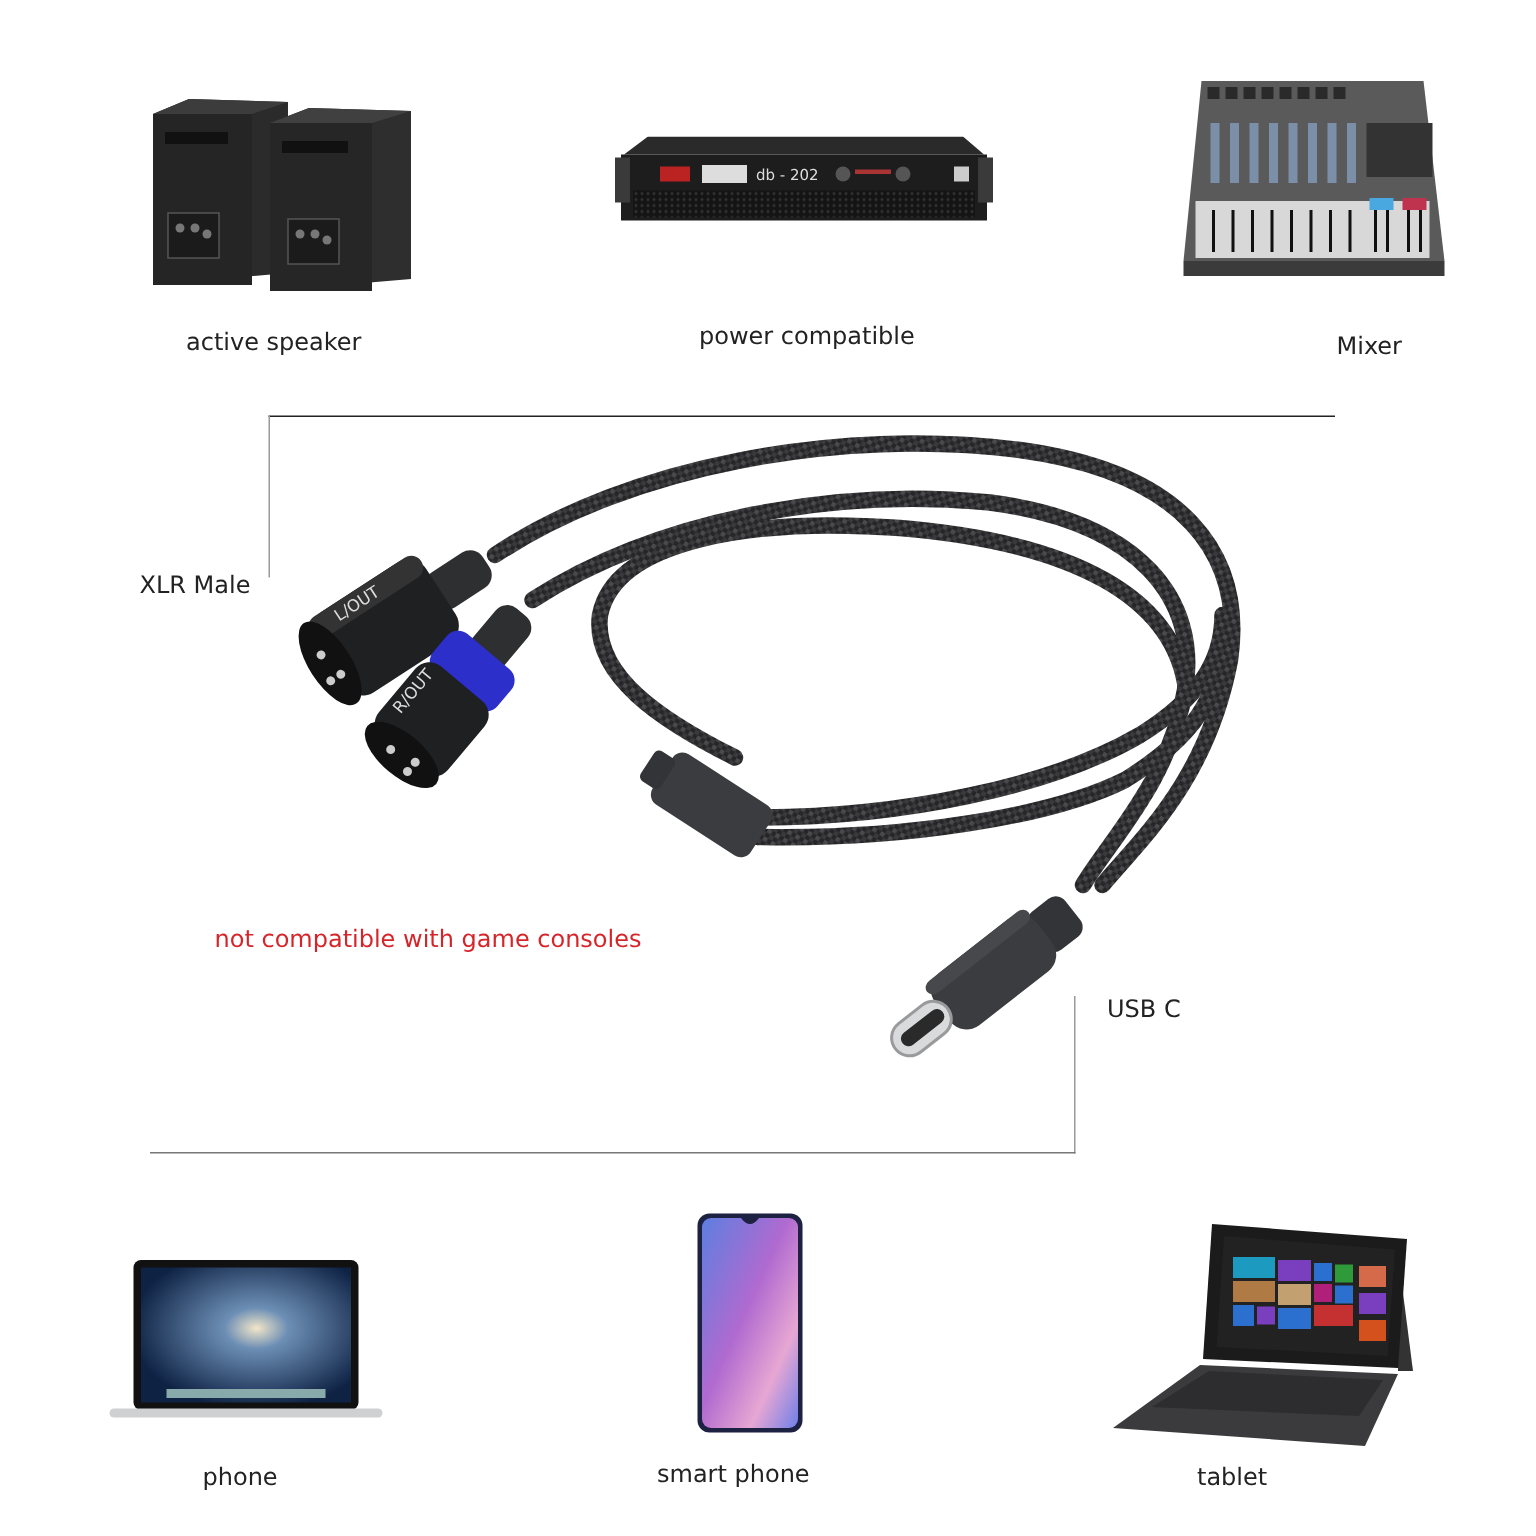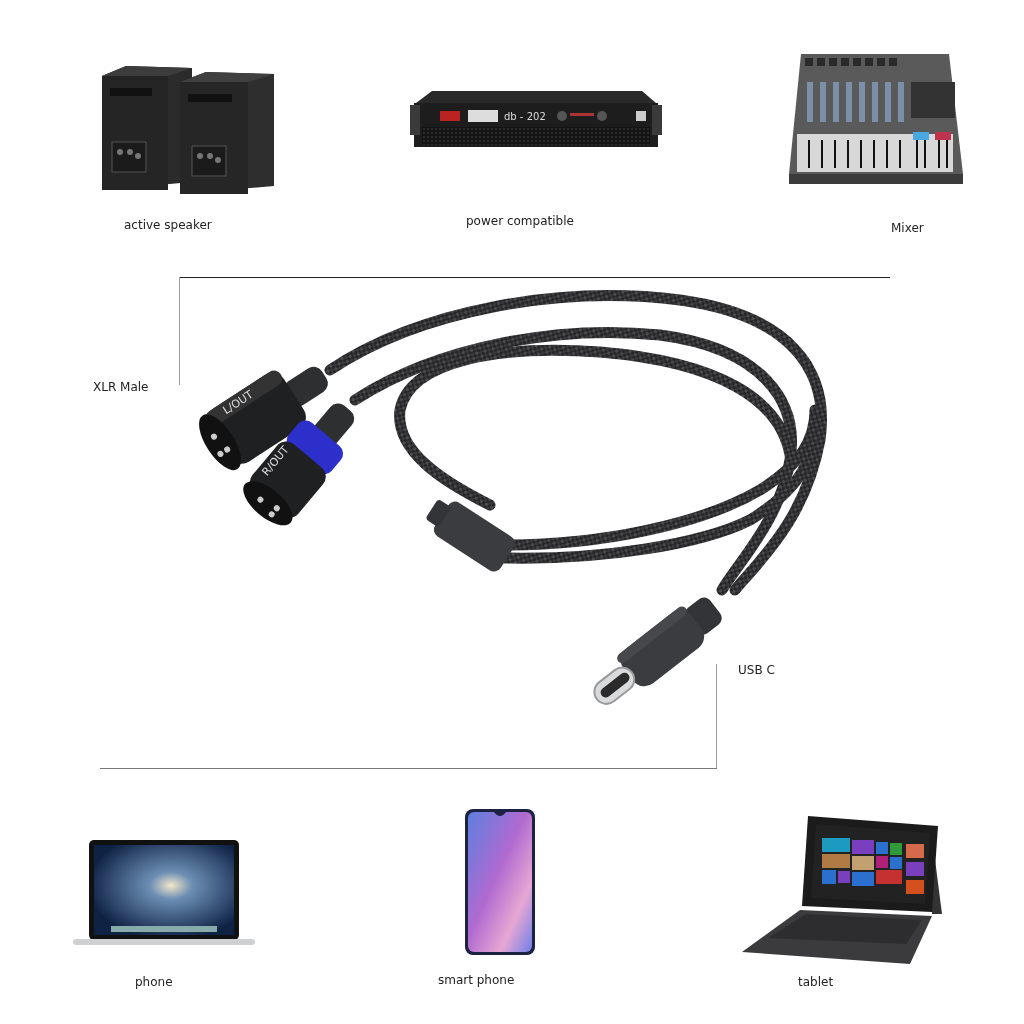--- a/index.html
+++ b/index.html
@@ -1,18 +1,18 @@
 <!DOCTYPE html>
 <html><head>
 <meta charset="utf-8">
 <style>
   html, body { margin:0; padding:0; background:#ffffff; }
   body { width:1024px; height:1024px; position:relative; overflow:hidden; font-family:"DejaVu Sans", sans-serif; color:#222; }
   .abs { position:absolute; }
-  .label { position:absolute; font-size:12px; color:#222; white-space:nowrap; }
+  .label { position:absolute; font-size:16px; color:#222; white-space:nowrap; }
   .note { position:absolute; left:143px; top:611px; font-size:16px; line-height:29px; color:#d6252a; }
   .line { position:absolute; background:#6a6a6a; }
   svg { display:block; }
 </style>
 </head>
 <body>
 
 <div class="abs" style="left:96px;top:64px;">
   <svg width="185" height="132" viewBox="0 0 185 132">
     <polygon points="6,12 30,2 96,4 96,118 6,126" fill="#2b2b2b"></polygon>
@@ -160,20 +160,21 @@
       <ellipse cx="-50" cy="0" rx="14" ry="30" fill="#111"></ellipse>
       <circle cx="-52" cy="-8" r="3" fill="#ccc"></circle>
         <circle cx="-48" cy="10" r="3" fill="#ccc"></circle>
         <circle cx="-56" cy="10" r="3" fill="#ccc"></circle>
       <text x="-30" y="-18" font-size="11" fill="#ddd" font-family="DejaVu Sans, sans-serif">R/OUT</text>
     </g>
   </svg>
 </div>
 
 <div class="note">
+  <div>not compatible with game consoles</div>
 </div>
 
 <div class="abs" style="left:71px;top:838px;">
   <svg width="186" height="110" viewBox="0 0 186 110">
     <defs>
       <radialGradient id="galaxy" cx="55%" cy="45%" r="60%">
         <stop offset="0" stop-color="#f2e6c8"></stop>
         <stop offset="0.25" stop-color="#6d8fb5"></stop>
         <stop offset="1" stop-color="#0e2244"></stop>
       </radialGradient>

